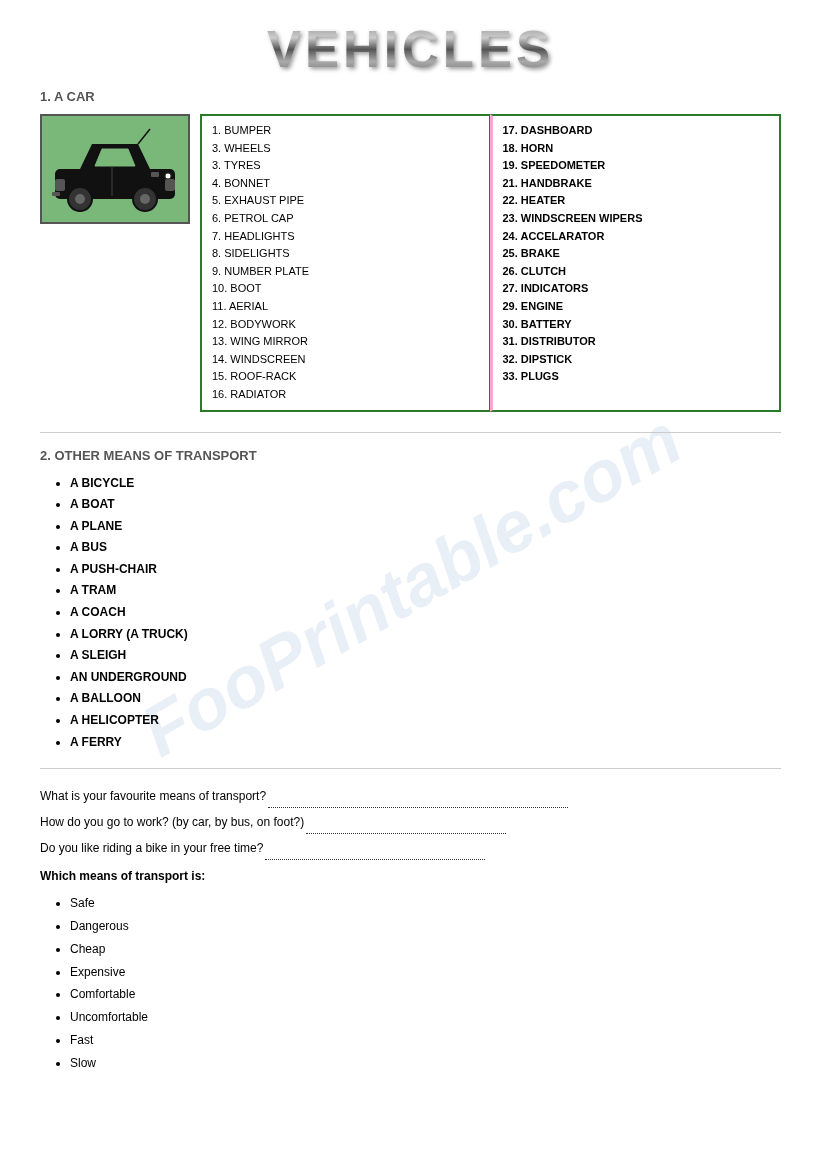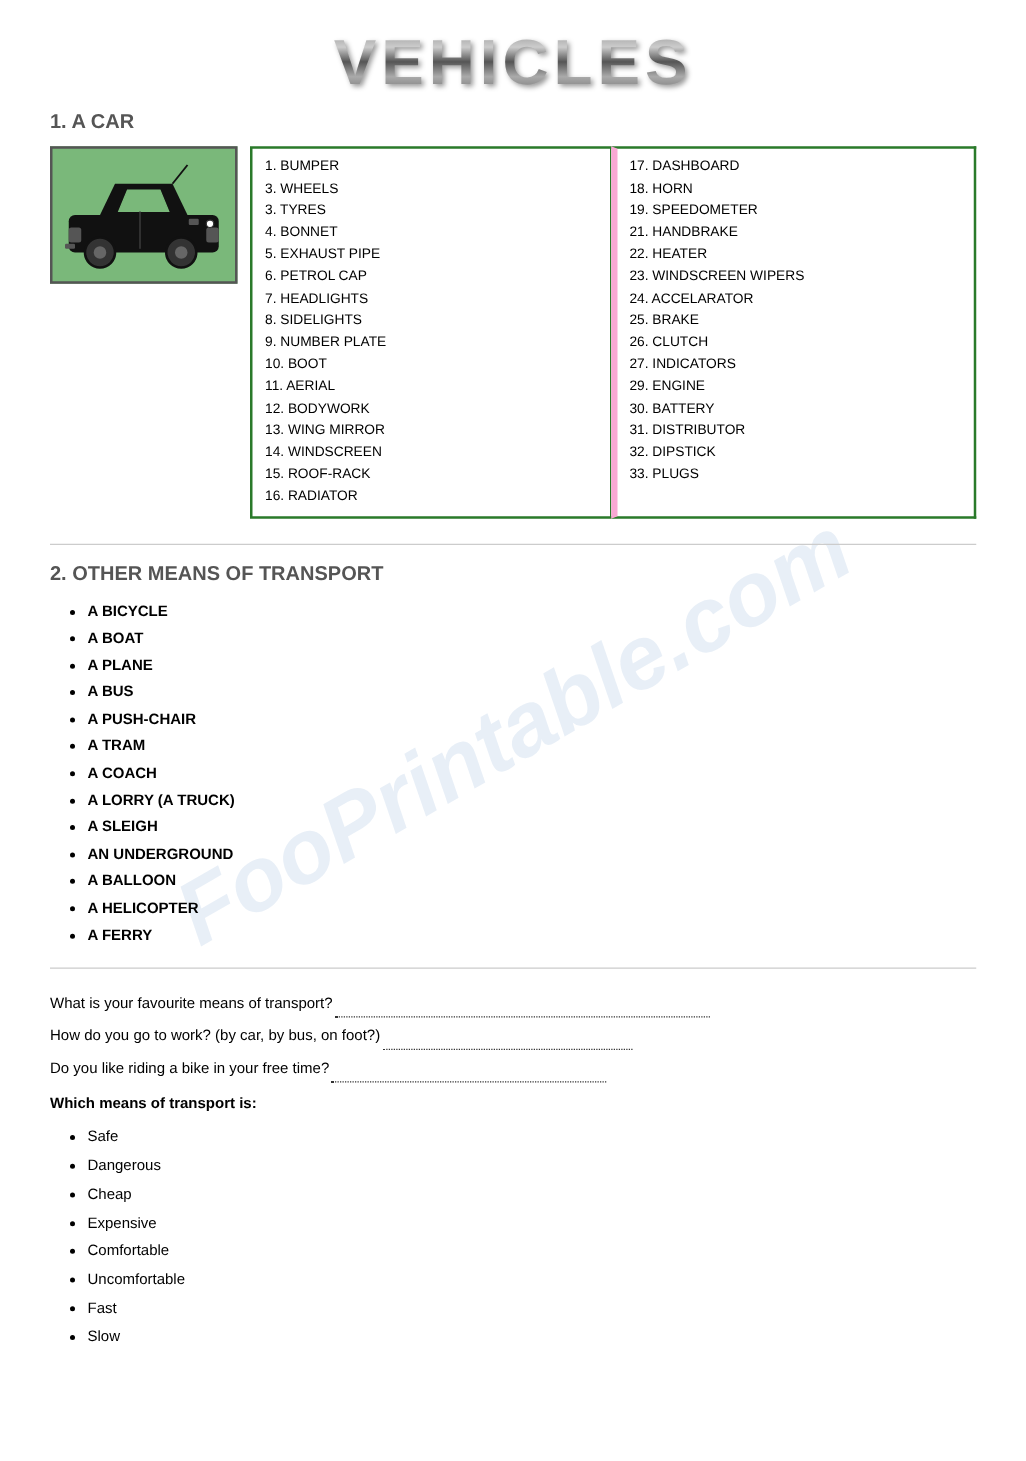--- a/index.html
+++ b/index.html
@@ -49,21 +49,21 @@
       -webkit-text-fill-color: transparent;
       background-clip: text;
       letter-spacing: 4px;
       margin-bottom: 10px;
       text-shadow: none;
       filter: drop-shadow(2px 2px 2px rgba(0,0,0,0.4));
     }
 
     
     .section-title {
-      font-size: 16px;
+      font-size: 13px;
       font-weight: bold;
       color: #555;
       margin-bottom: 10px;
       margin-top: 10px;
     }
 
     
     .car-section {
       display: flex;
       gap: 10px;
@@ -98,21 +98,22 @@
       border: 2px solid #2a7a2a;
       padding: 6px 10px;
       flex: 1;
     }
 
     .parts-box:first-child {
       border-right: 1px solid #2a7a2a;
     }
 
     .parts-box:last-child {
-      border-left: 5px solid #f9a8d4;
+      border-left: 3px solid #f9a8d4;
+      font-weight: bold;
     }
 
     .parts-list {
       list-style: none;
       font-size: 11px;
       font-family: Arial, sans-serif;
     }
 
     .parts-list li {
       line-height: 1.6;

